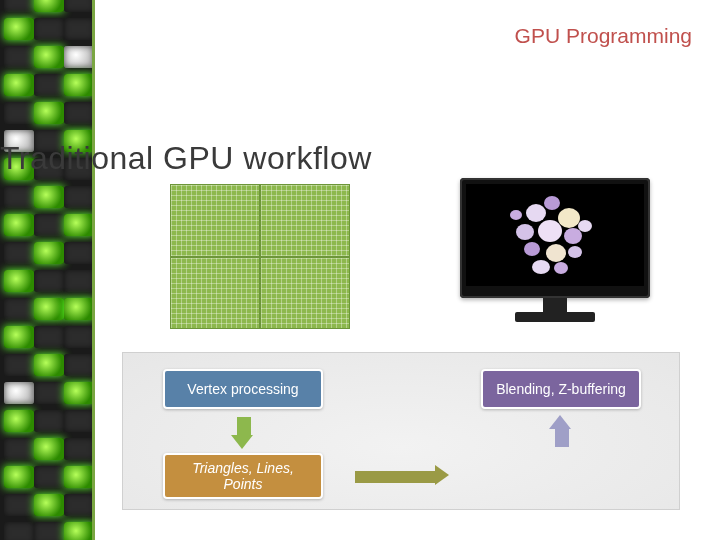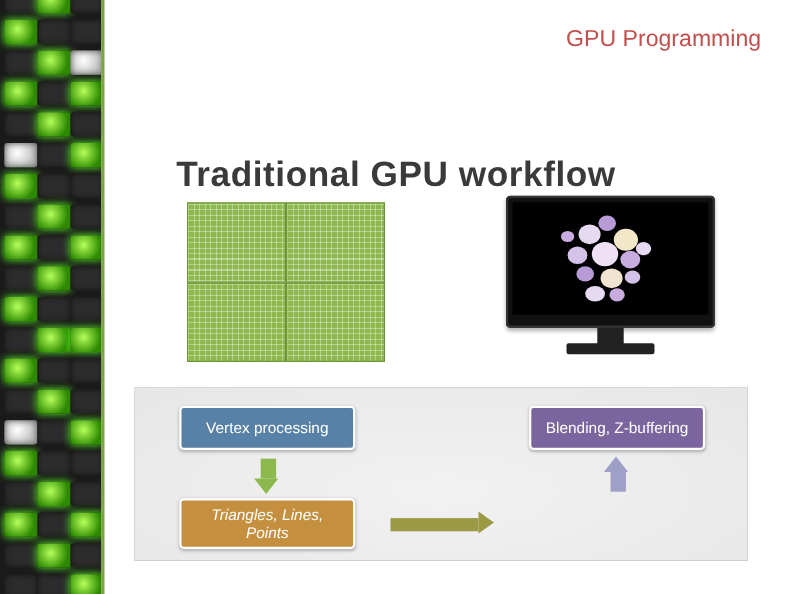--- a/index.html
+++ b/index.html
@@ -15,21 +15,21 @@
   .led { width: 100%; height: 22px; border-radius: 3px; box-shadow: 0 0 6px rgba(0,0,0,0.6) inset; }
   .g { background: radial-gradient(circle at 40% 40%, #b6ff5a, #2d8a00 70%); box-shadow: 0 0 8px #5dff2a; }
   .d { background: #2c2c2c; }
   .w { background: radial-gradient(circle at 40% 40%, #fff, #bdbdbd 70%); }
   .accent-line { position: absolute; left: 92px; top: 0; width: 3px; height: 540px; background: #7aa642; }
 
   
   .header-title { position: absolute; right: 28px; top: 24px; font-size: 21px; font-weight: 400; color: #c0504d; }
 
   
-  .main-title { position: absolute; left: 0; right: 0; top: 140px; text-align: center; font-size: 32px; font-weight: 700; color: #3a3a3a; letter-spacing: 0.5px; }
+  .main-title { position: absolute; left: 0; right: 0; top: 140px; font-size: 32px; font-weight: 400; color: #3a3a3a; letter-spacing: 0.5px; }
 
   
   .gpu-grid { position: absolute; left: 170px; top: 184px; width: 180px; height: 145px; display: grid; grid-template-columns: 1fr 1fr; grid-template-rows: 1fr 1fr; gap: 0; }
   .core-block { background: #8db84d; border: 1px solid #6d9639;
     background-image:
       repeating-linear-gradient(to right, rgba(255,255,255,0.35) 0 1px, transparent 1px 5px),
       repeating-linear-gradient(to bottom, rgba(255,255,255,0.35) 0 1px, transparent 1px 5px);
   }
 
   

